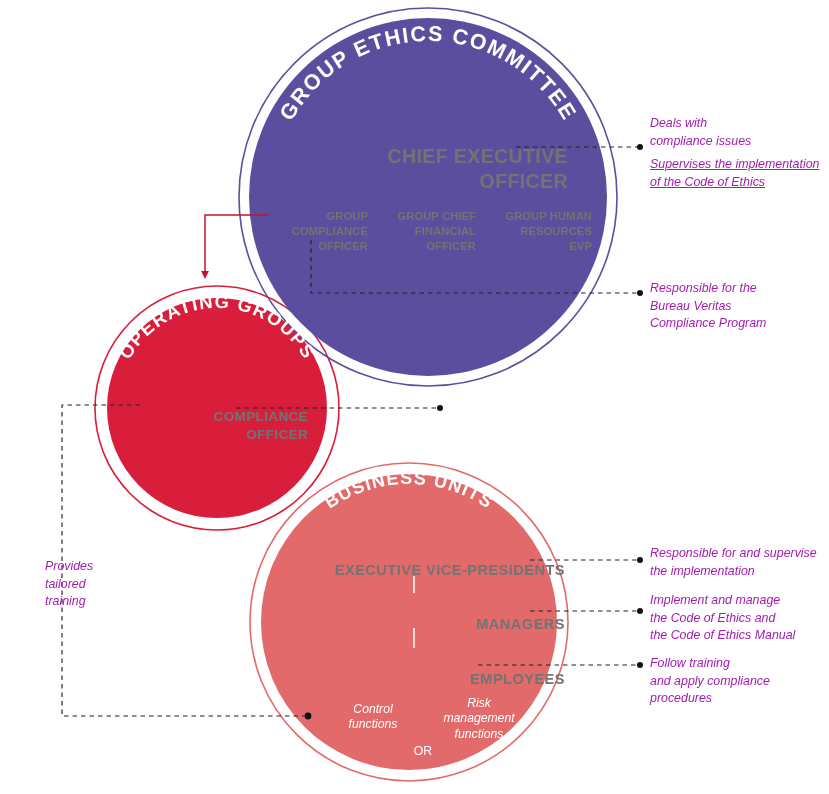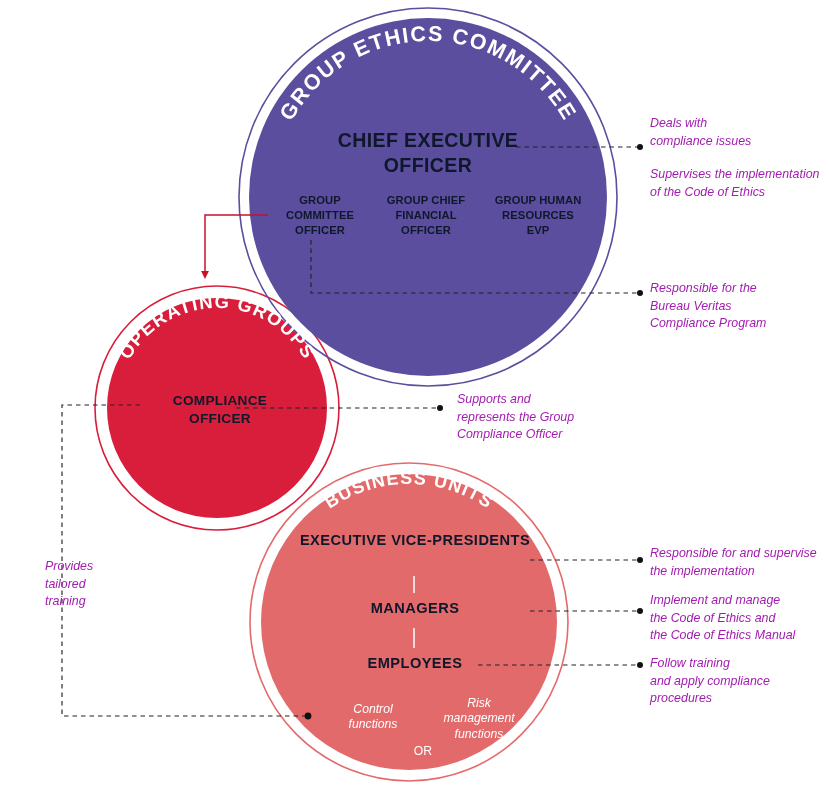--- a/index.html
+++ b/index.html
@@ -22,27 +22,28 @@
   #diagram {
     position: absolute;
     left: 0;
     top: 0;
     width: 829px;
     height: 794px;
   }
   
   .lbl {
     position: absolute;
-    color: #0f172a;
+    color: #737373;
     font-weight: bold;
-    text-align: center;
+    text-align: right;
     line-height: 1.18;
     letter-spacing: 0.2px;
     white-space: pre-line;
     pointer-events: none;
+    margin-top: 16px;
   }
   .ceo {
     left: 288px;
     top: 128px;
     width: 280px;
     font-size: 19.5px;
     letter-spacing: 0.4px;
     line-height: 1.28;
   }
   .officer {
@@ -61,21 +62,21 @@
     font-size: 13.6px;
     line-height: 1.35;
     letter-spacing: 0.3px;
   }
 
   .bu-row {
     font-size: 14.6px;
     letter-spacing: 0.45px;
     width: 300px;
   }
-  .bu-evp { left: 265px; top: 532px; }
+  .bu-evp { left: 265px; top: 546px; }
   .bu-mgr { left: 265px; top: 600px; }
   .bu-emp { left: 265px; top: 655px; }
 
   .func {
     position: absolute;
     color: #ffffff;
     font-style: italic;
     font-size: 12.2px;
     line-height: 1.26;
     text-align: center;
@@ -94,21 +95,21 @@
   .anno {
     position: absolute;
     color: #a21caf;
     font-style: italic;
     font-size: 12.4px;
     line-height: 1.42;
     white-space: pre-line;
     pointer-events: none;
   }
   .anno-a { left: 650px; top: 115px; width: 180px; }
-  .anno-b { left: 650px; top: 166px; width: 180px; }
+  .anno-b { left: 650px; top: 156px; width: 180px; text-decoration: underline; }
   .anno-c { left: 650px; top: 280px; width: 175px; }
   .anno-d { left: 457px; top: 391px; width: 160px; }
   .anno-e { left: 650px; top: 545px; width: 180px; }
   .anno-f { left: 650px; top: 592px; width: 180px; }
   .anno-g { left: 650px; top: 655px; width: 175px; }
   .anno-h { left: 45px;  top: 558px; width: 110px; }
 
   
   .curved-title {
     font-family: "Liberation Sans", sans-serif;
@@ -200,21 +201,21 @@
       <circle cx="640" cy="611" r="3"></circle>
       <circle cx="640" cy="665" r="3"></circle>
       <circle cx="308" cy="716" r="3.4"></circle>
     </g>
   </svg>
 
   <div class="lbl ceo">CHIEF EXECUTIVE
 OFFICER</div>
 
   <div class="lbl officer officer-1">GROUP
-COMMITTEE
+COMPLIANCE
 OFFICER</div>
   <div class="lbl officer officer-2">GROUP CHIEF
 FINANCIAL
 OFFICER</div>
   <div class="lbl officer officer-3">GROUP HUMAN
 RESOURCES
 EVP</div>
 
   <div class="lbl compliance-officer">COMPLIANCE
 OFFICER</div>
@@ -230,23 +231,20 @@
 management
 functions</div>
 
   <div class="anno anno-a">Deals with
 compliance issues</div>
   <div class="anno anno-b">Supervises the implementation
 of the Code of Ethics</div>
   <div class="anno anno-c">Responsible for the
 Bureau Veritas
 Compliance Program</div>
-  <div class="anno anno-d">Supports and
-represents the Group
-Compliance Officer</div>
   <div class="anno anno-e">Responsible for and supervise
 the implementation</div>
   <div class="anno anno-f">Implement and manage
 the Code of Ethics and
 the Code of Ethics Manual</div>
   <div class="anno anno-h">Provides
 tailored
 training</div>
   <div class="anno anno-g">Follow training
 and apply compliance

